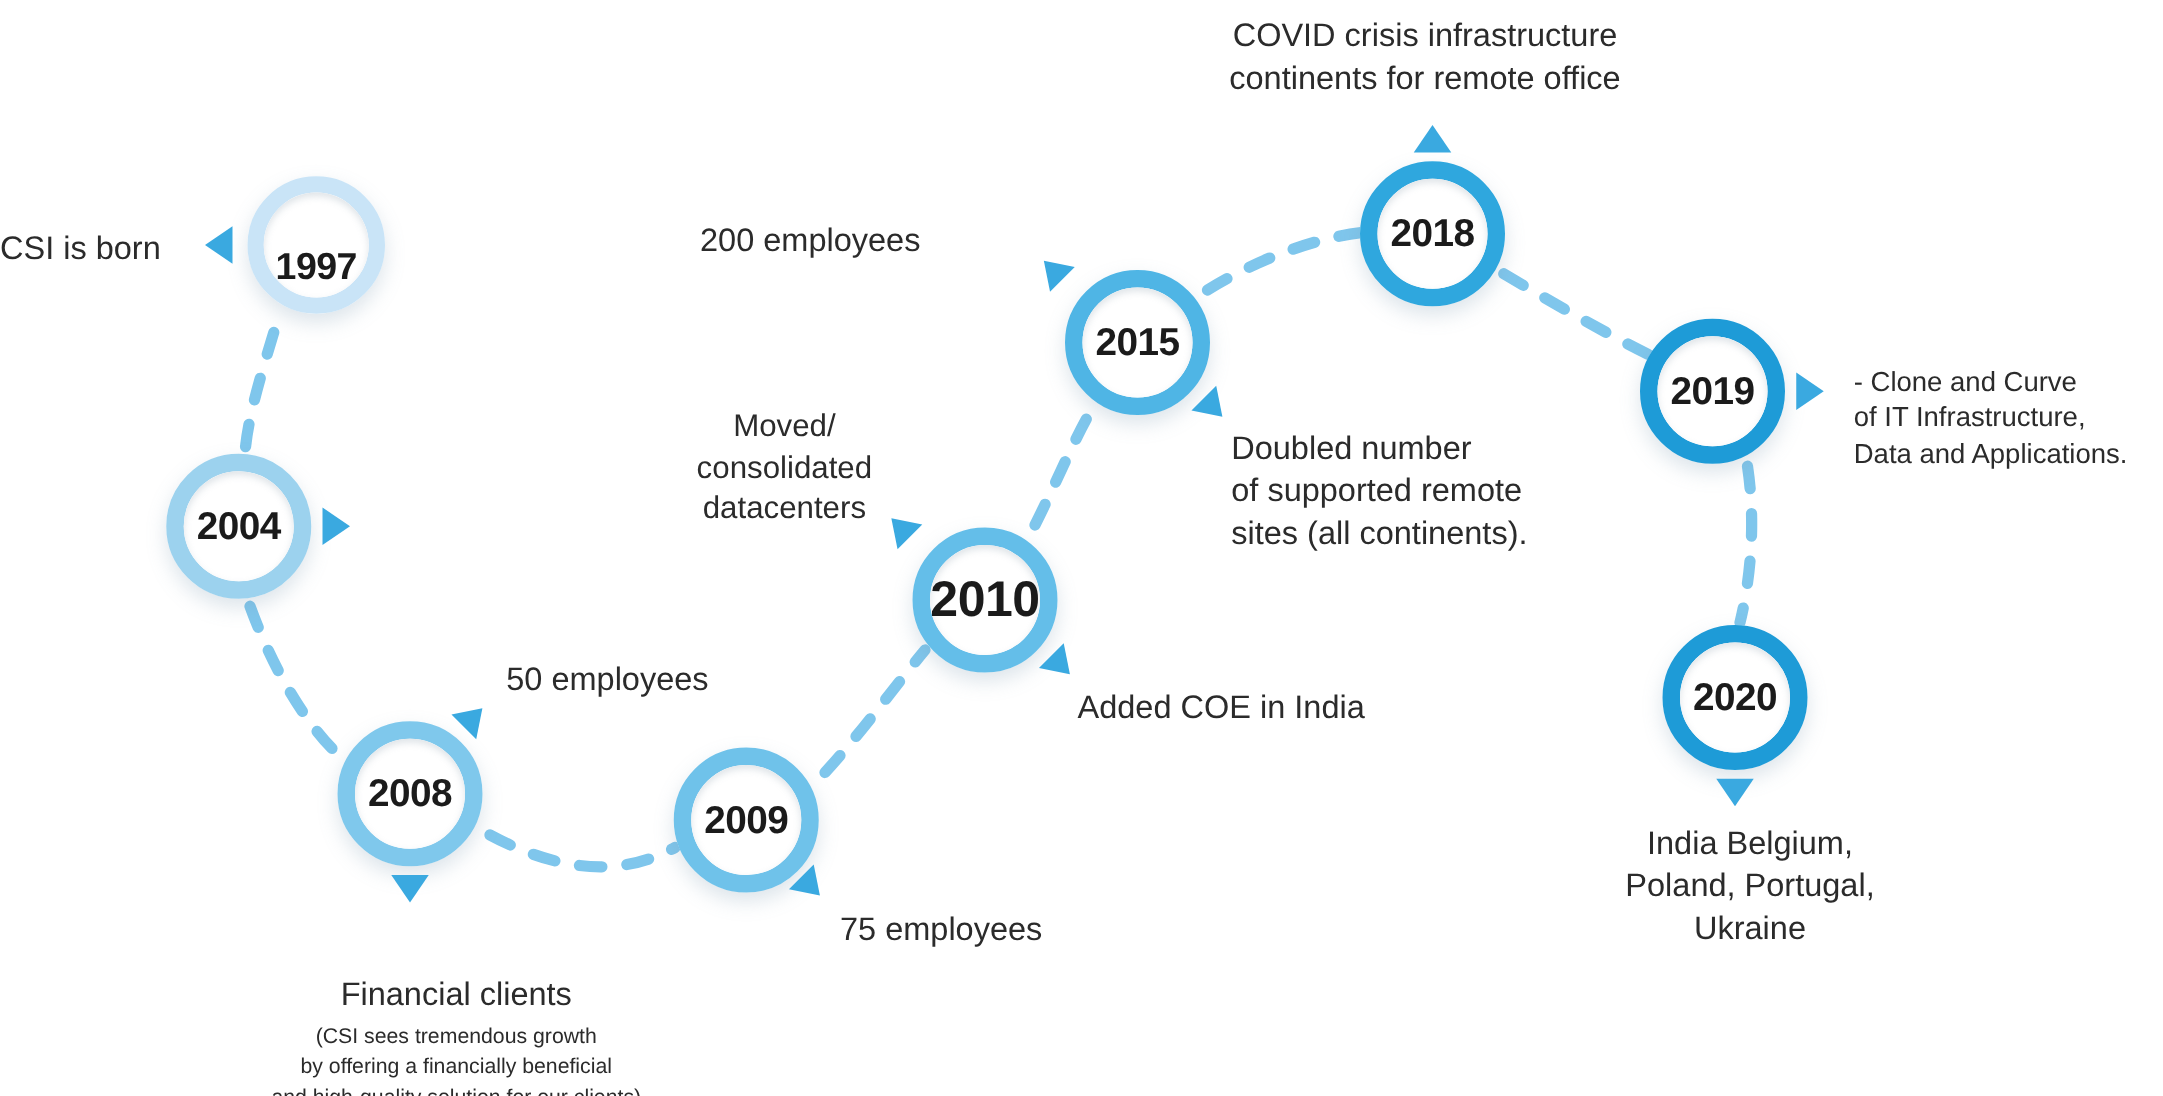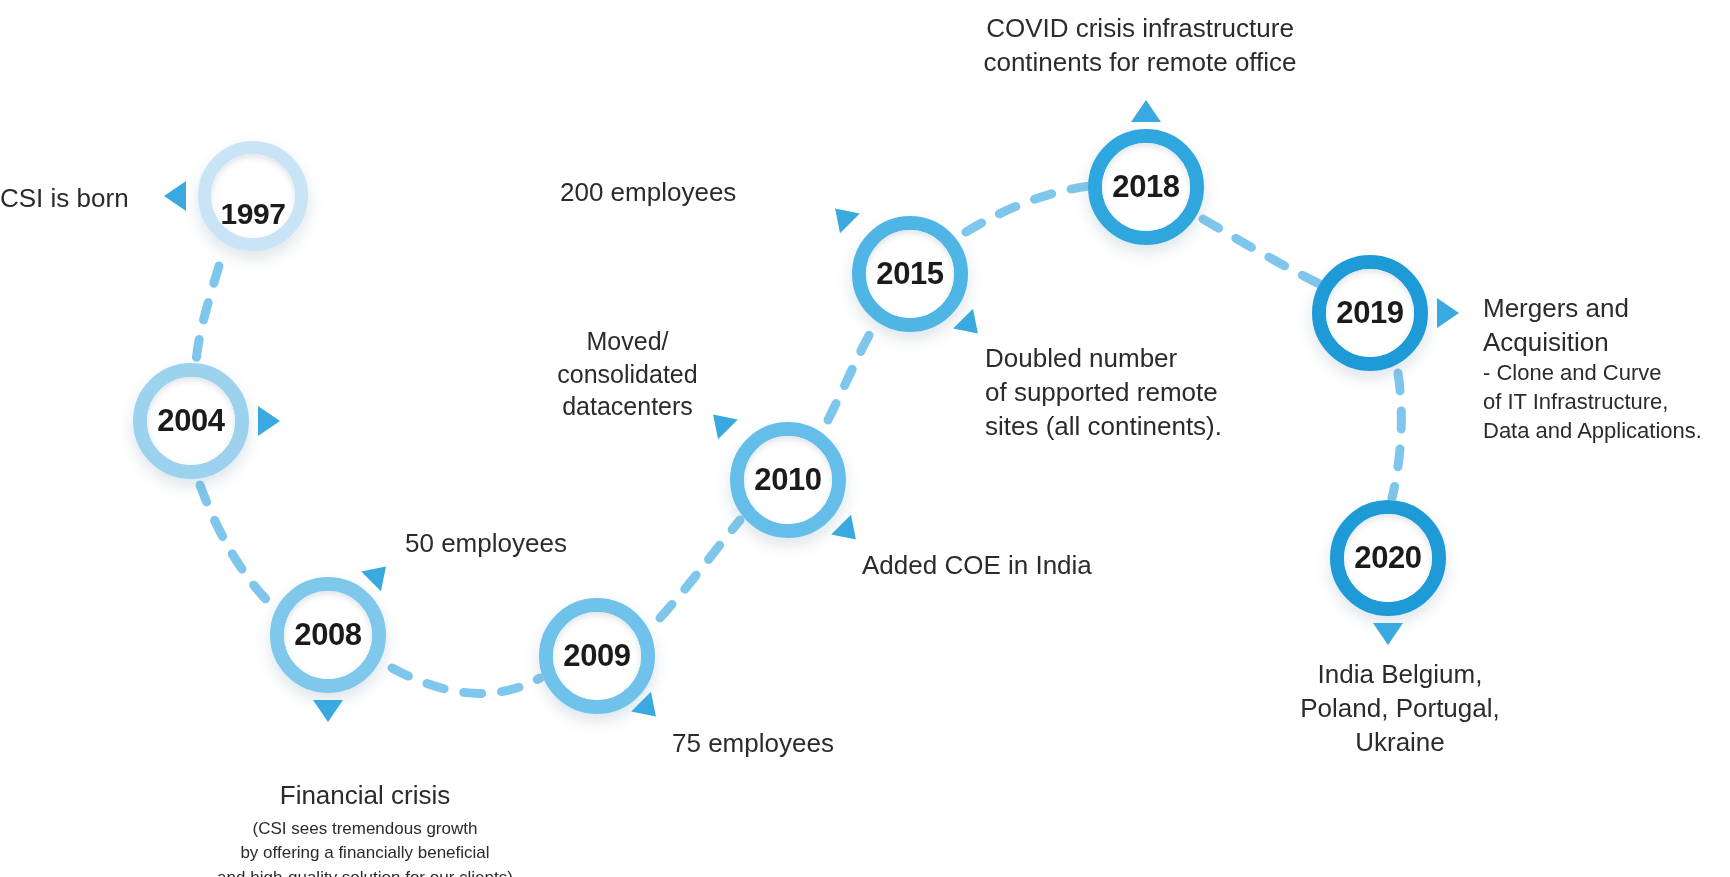--- a/index.html
+++ b/index.html
@@ -151,40 +151,40 @@
   <div class="milestone" style="left:270px; top:577px; width:116px; height:116px;">
     <div class="ring-shadow"></div>
     <div class="ring" style="border:14px solid #7FC8EC;"></div>
     <div class="inner-disc" style="left:14px; top:14px; right:14px; bottom:14px;"></div>
     <span class="year-label" style="font-size:31px;">2008</span>
   </div>
   <div class="arrow diag-ne" style="left:368px; top:560px;"></div>
   <div class="caption lg left" style="left:405px; top:527px; width:260px;">50 employees</div>
   <div class="arrow down" style="left:313px; top:700px;"></div>
   <div class="caption lg center" style="left:155px; top:745px; width:420px;">
-    <span>Financial crisis</span>
+    <span>Financial clients</span>
     <span class="sub-note">(CSI sees tremendous growth
 by offering a financially beneficial
 and high-quality solution for our clients)</span>
   </div>
 
   <div class="milestone" style="left:539px; top:598px; width:116px; height:116px;">
     <div class="ring-shadow"></div>
     <div class="ring" style="border:14px solid #6FC2EA;"></div>
     <div class="inner-disc" style="left:14px; top:14px; right:14px; bottom:14px;"></div>
     <span class="year-label" style="font-size:31px;">2009</span>
   </div>
   <div class="arrow diag-se" style="left:638px; top:695px;"></div>
   <div class="caption lg left" style="left:672px; top:727px; width:250px;">75 employees</div>
 
   <div class="milestone" style="left:730px; top:422px; width:116px; height:116px;">
     <div class="ring-shadow"></div>
     <div class="ring" style="border:14px solid #64BEE9;"></div>
     <div class="inner-disc" style="left:14px; top:14px; right:14px; bottom:14px;"></div>
-    <span class="year-label" style="font-size:31px;">2010</span>
+    <span class="year-label" style="font-size:40px;">2010</span>
   </div>
   <div class="arrow diag-nw" style="left:710px; top:408px;"></div>
   <div class="caption md center" style="left:540px; top:325px; width:175px;">Moved/
 consolidated
 datacenters</div>
   <div class="arrow diag-se" style="left:838px; top:518px;"></div>
   <div class="caption lg left" style="left:862px; top:549px; width:330px;">Added COE in India</div>
 
   <div class="milestone" style="left:852px; top:216px; width:116px; height:116px;">
     <div class="ring-shadow"></div>
@@ -210,22 +210,20 @@
 continents for remote office</div>
 
   <div class="milestone" style="left:1312px; top:255px; width:116px; height:116px;">
     <div class="ring-shadow"></div>
     <div class="ring" style="border:14px solid #1E9BD7;"></div>
     <div class="inner-disc" style="left:14px; top:14px; right:14px; bottom:14px;"></div>
     <span class="year-label" style="font-size:31px;">2019</span>
   </div>
   <div class="arrow right" style="left:1437px; top:298px;"></div>
   <div class="caption lg left" style="left:1483px; top:258px; width:250px;">
-    <span>Mergers and
-Acquisition</span>
     <span class="detail-note">- Clone and Curve
 of IT Infrastructure,
 Data and Applications.</span>
   </div>
 
   <div class="milestone" style="left:1330px; top:500px; width:116px; height:116px;">
     <div class="ring-shadow"></div>
     <div class="ring" style="border:14px solid #1E9BD7;"></div>
     <div class="inner-disc" style="left:14px; top:14px; right:14px; bottom:14px;"></div>
     <span class="year-label" style="font-size:31px;">2020</span>

